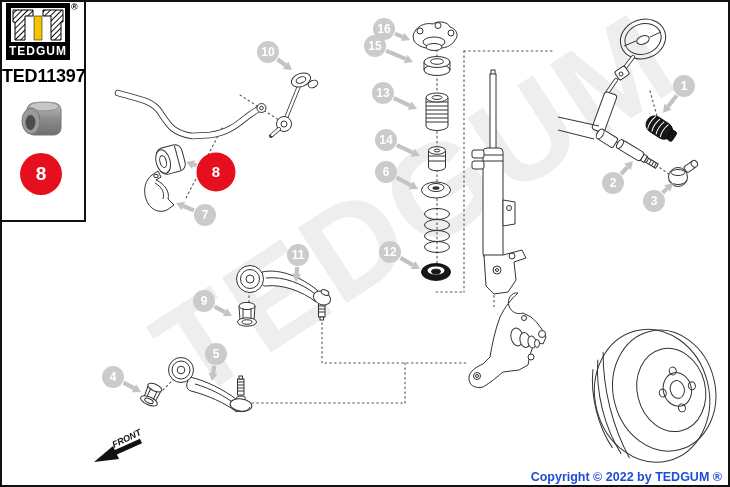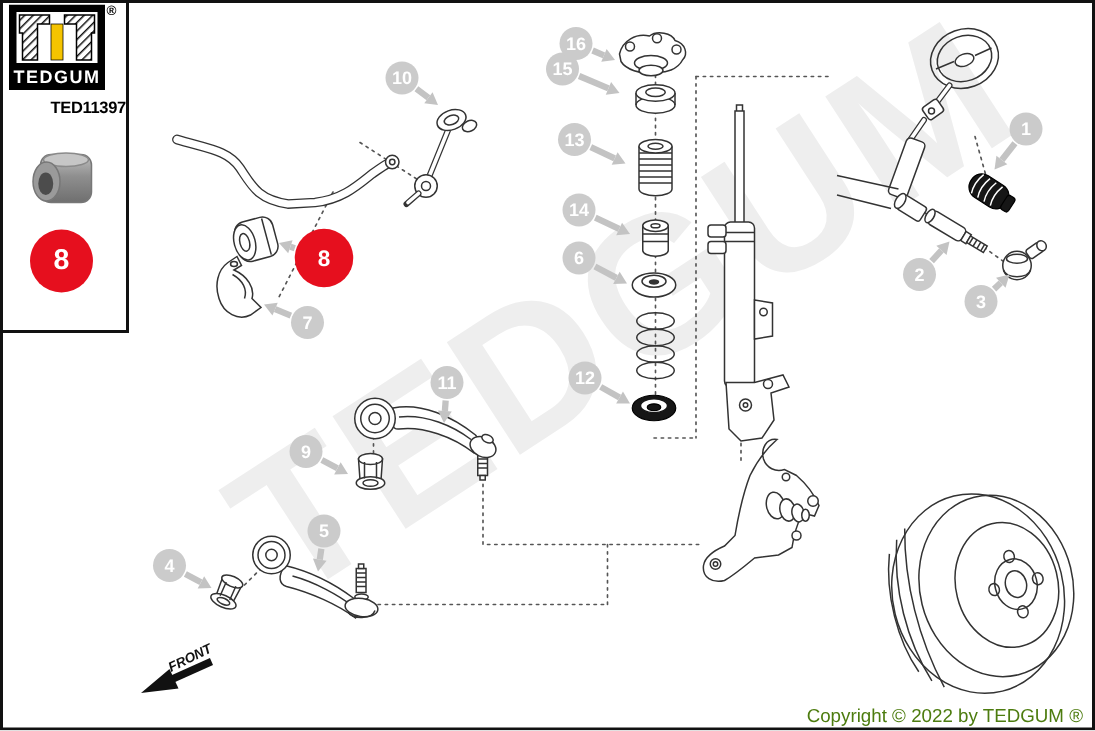--- a/index.html
+++ b/index.html
@@ -15,28 +15,28 @@
   #callout-layer{z-index:3;}
 
   .title{position:absolute;left:90px;top:5px;font-weight:bold;font-size:14.5px;
          letter-spacing:-0.2px;color:#000;z-index:8;white-space:nowrap;}
 
   .panel{position:absolute;left:2px;top:2px;width:82px;height:218px;background:#fff;
          border-right:2px solid #111;border-bottom:2px solid #111;z-index:7;}
   .logo-box{position:absolute;left:4px;top:1px;width:64px;height:57px;}
   .reg-mark{position:absolute;left:69px;top:0px;font-size:9px;font-weight:bold;color:#000;}
   .part-number{position:absolute;left:0;top:64px;width:100%;text-align:right;
-               font-weight:bold;font-size:11px;letter-spacing:-0.2px;color:#000;}
+               font-weight:bold;font-size:18px;letter-spacing:-0.2px;color:#000;}
   .photo{position:absolute;left:15px;top:95px;}
   .big8{position:absolute;left:18px;top:151px;width:42px;height:42px;border-radius:50%;
         color:#fff;font-weight:bold;font-size:19px;display:flex;align-items:center;
         justify-content:center;}
 
-  .copyright{position:absolute;right:8px;bottom:3px;font-weight:normal;font-size:12.5px;
-             color:#4d7c0f;z-index:8;}
+  .copyright{position:absolute;right:8px;bottom:3px;font-weight:bold;font-size:12.5px;
+             color:#1d4ed8;z-index:8;}
 
   
   .ln{fill:none;stroke:#333;stroke-width:1;}
   .wh{fill:#fff;stroke:#333;stroke-width:1;}
   .dk{fill:#161616;stroke:#000;stroke-width:0.8;}
   .dot{fill:none;stroke:#555;stroke-width:1.1;stroke-dasharray:1.6 3.2;stroke-linecap:round;}
   .t7{fill:none;stroke:#333;stroke-width:6.5;stroke-linecap:round;}
   .t5{fill:none;stroke:#fff;stroke-width:4.8;stroke-linecap:round;}
   .t4{fill:none;stroke:#333;stroke-width:4;stroke-linecap:round;}
   .t2{fill:none;stroke:#fff;stroke-width:2.4;stroke-linecap:round;}

